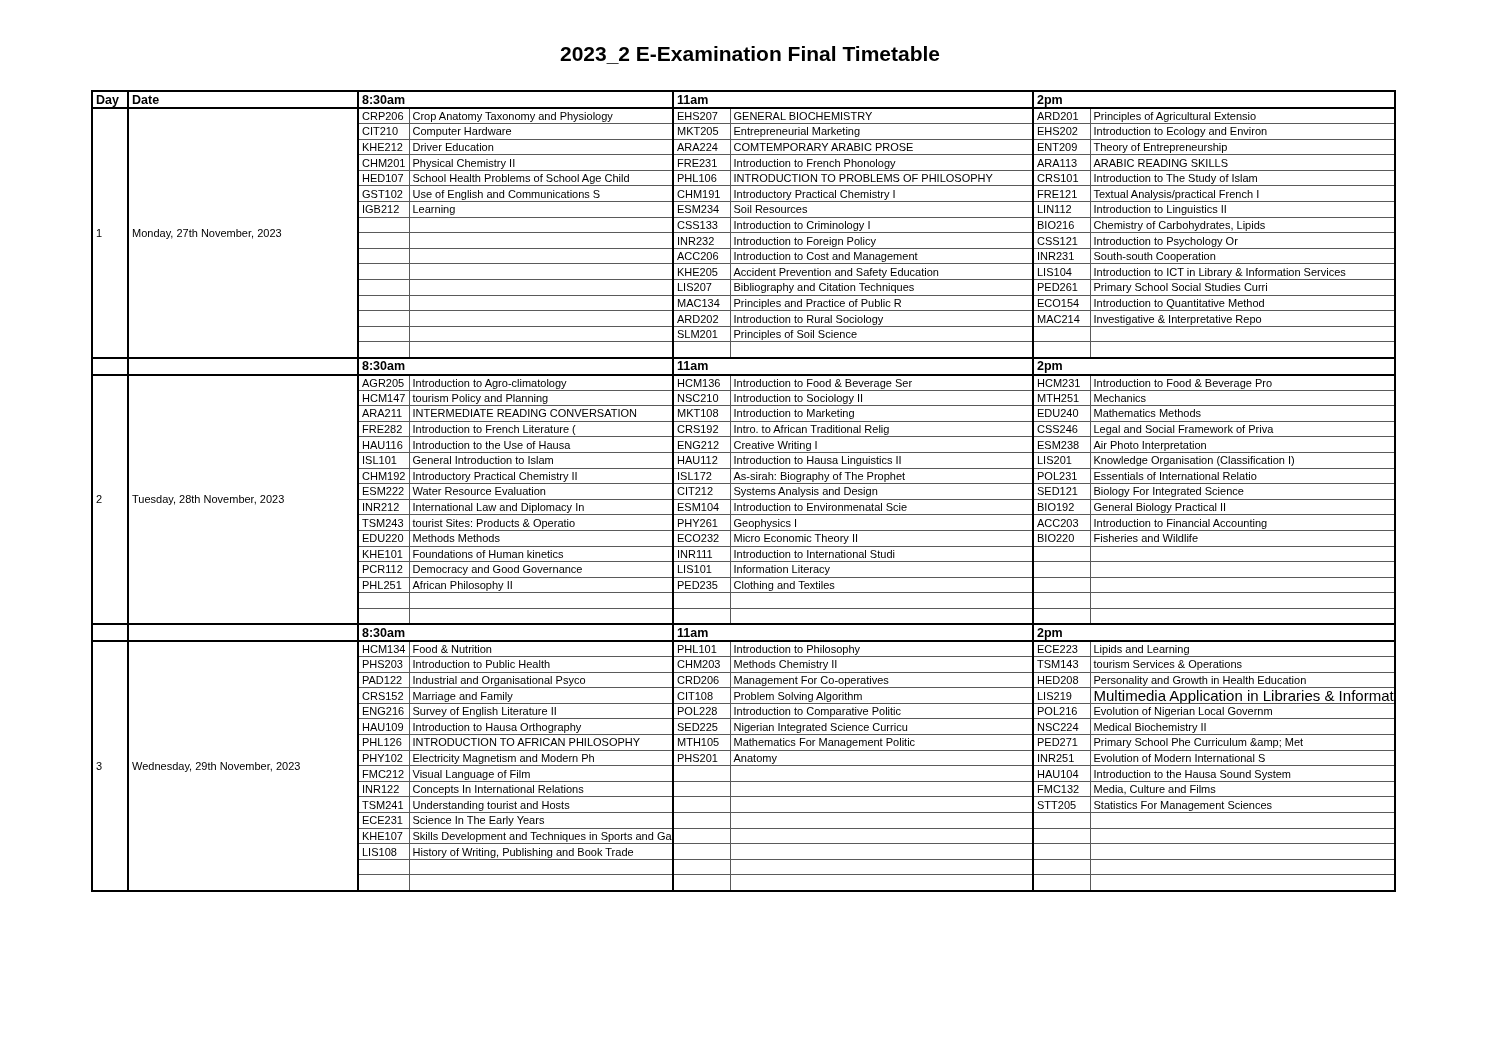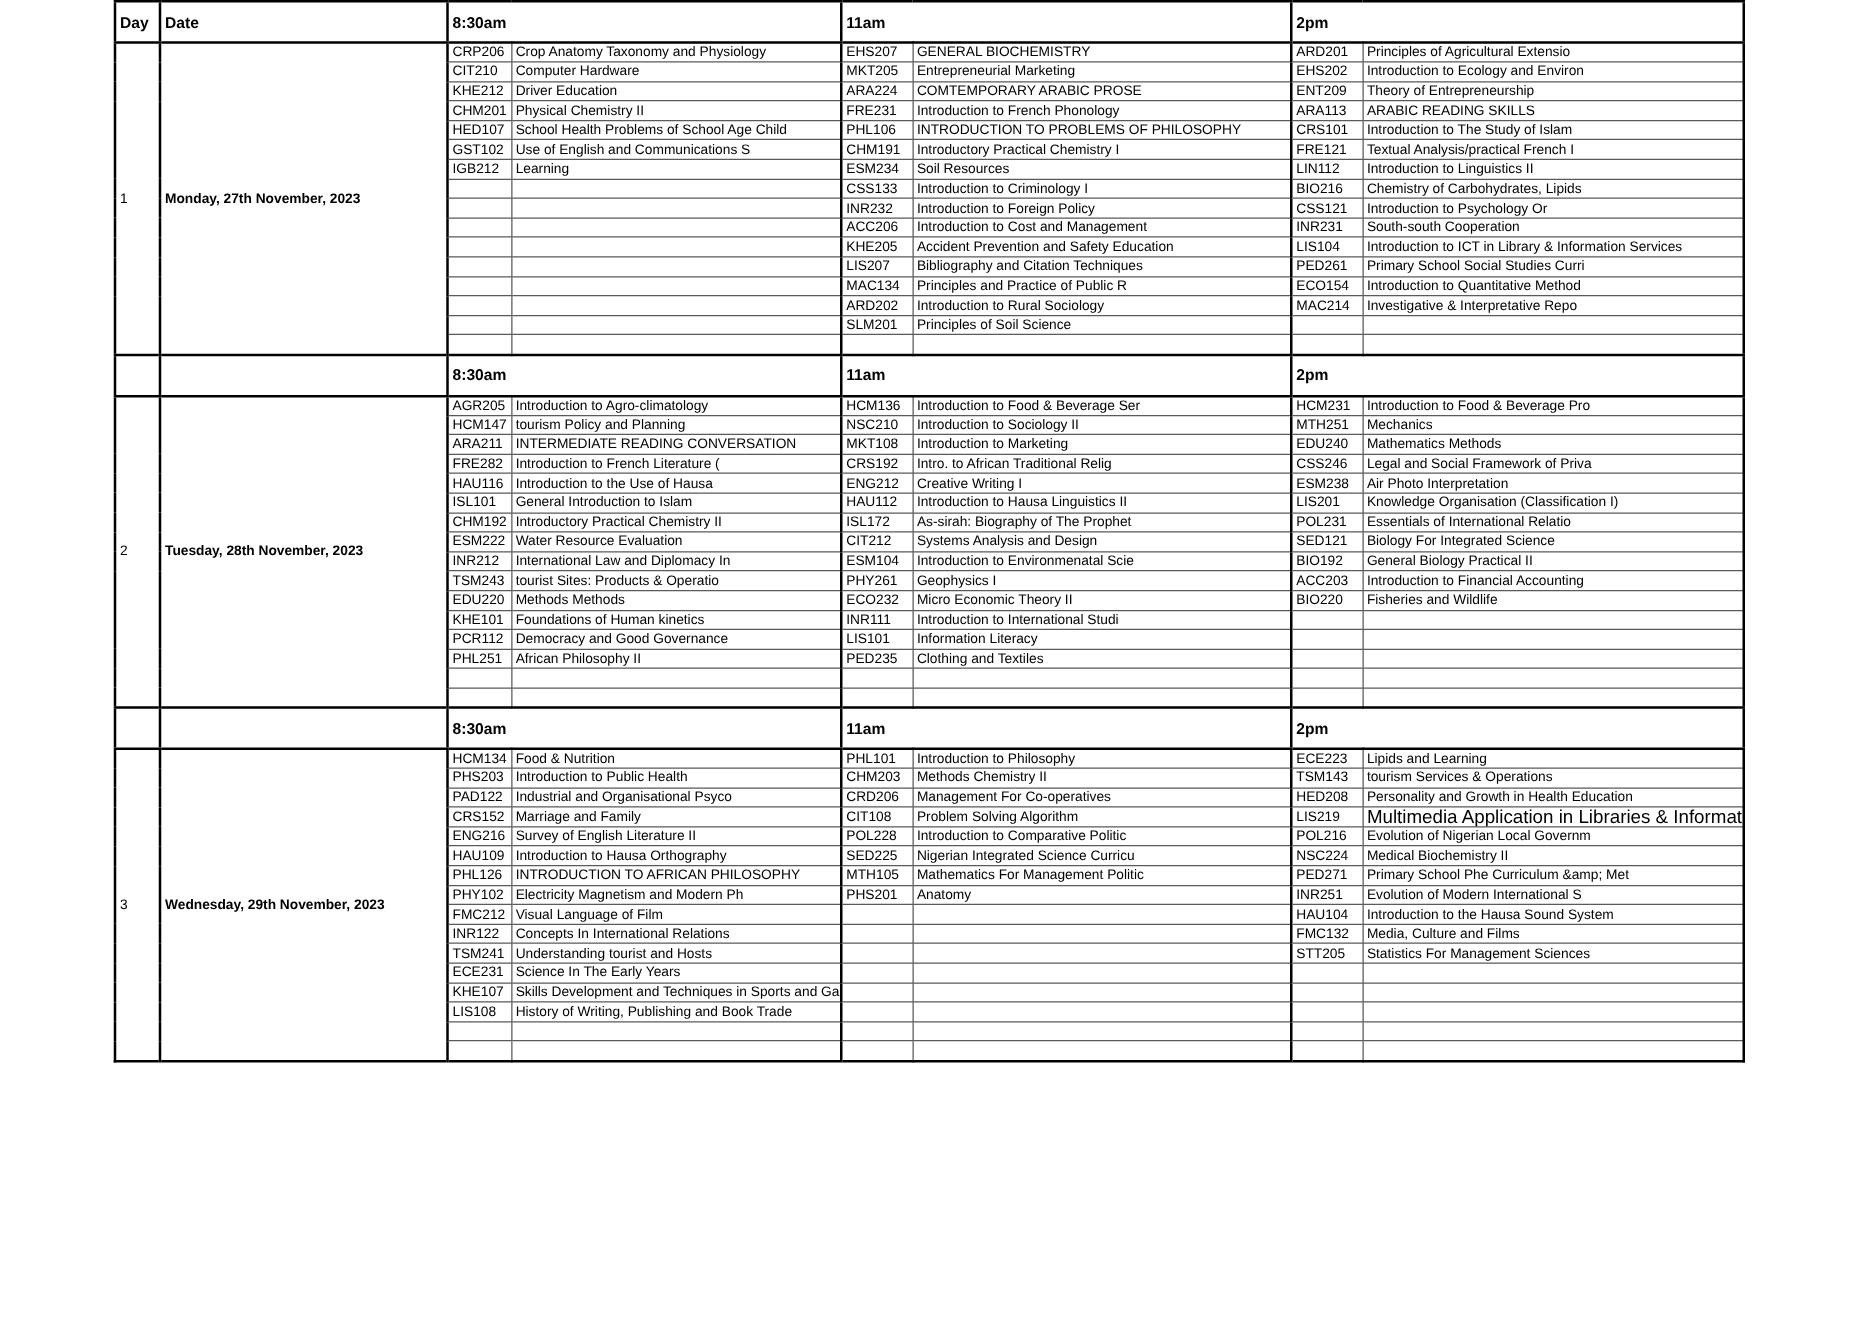--- a/index.html
+++ b/index.html
@@ -44,45 +44,46 @@
     text-align: left;
     vertical-align: middle;
     box-sizing: border-box;
   }
   
   tr.header-row th {
     font-size: 12.5px;
     font-weight: bold;
     border-top: 2px solid #000;
     border-bottom: 2px solid #000;
-    height: 33px;
+    height: 17px;
   }
   
   .gs { border-left: 2px solid #000 !important; }
   
   td.day-cell {
     vertical-align: top;
     font-size: 11.5px;
     padding-top: 1px;
   }
   td.date-cell {
     vertical-align: top;
     text-align: center;
-    font-weight: bold;
+    font-weight: normal;
     font-size: 12.5px;
     padding-top: 1px;
   }
   td.code-cell { font-size: 11px; }
   td.title-cell { font-size: 11px; }
   td.title-cell.fit { font-size: 15px; }
 </style>
 </head>
 <body>
 
 <div class="page">
+  <h1 class="doc-title">2023_2 E-Examination Final Timetable</h1>
 
   <table class="timetable">
     <colgroup>
       <col style="width:36px">
       <col style="width:230px">
       <col style="width:51px">
       <col style="width:264px">
       <col style="width:57px">
       <col style="width:303px">
       <col style="width:57px">

